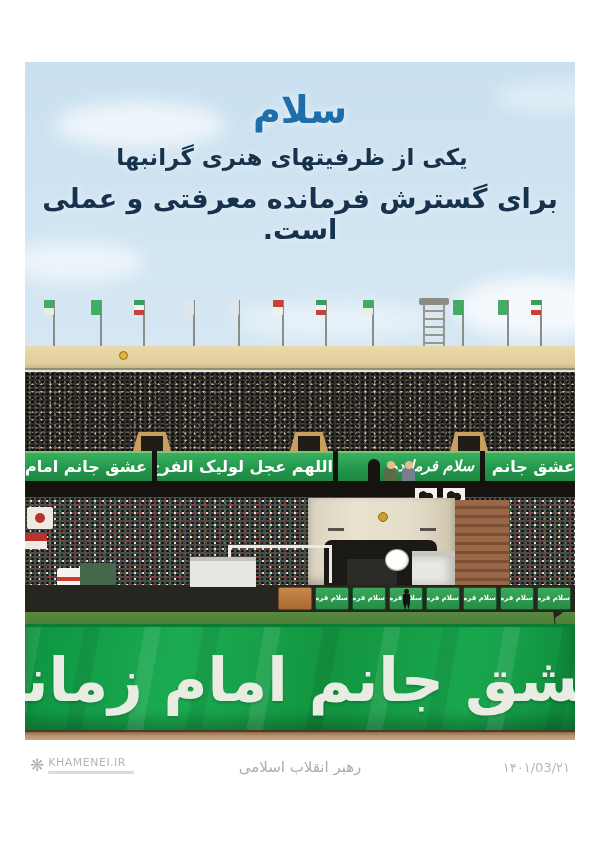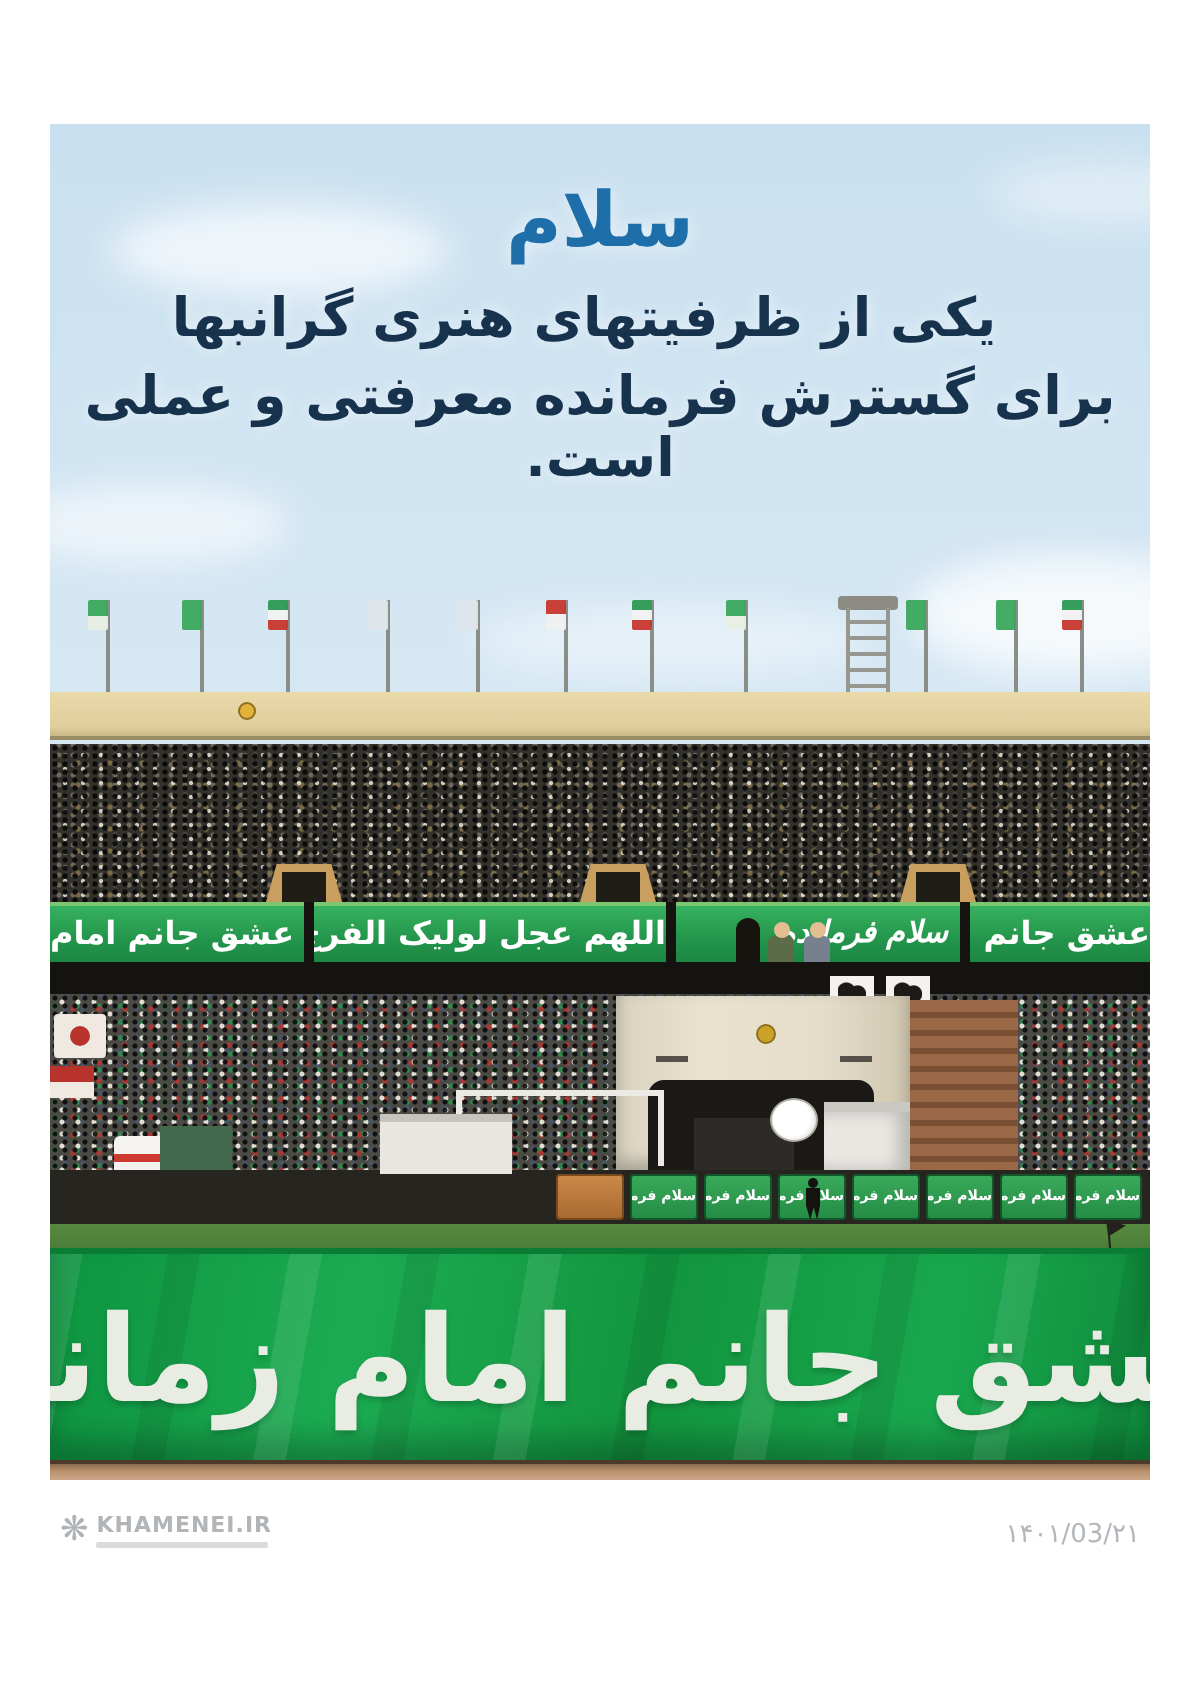--- a/index.html
+++ b/index.html
@@ -16,21 +16,21 @@
   .cloud.c2 { left:-20px; top:180px; width:140px; height:40px; opacity:.7; }
   .cloud.c3 { left:430px; top:215px; width:160px; height:60px; opacity:.9; }
   .cloud.c4 { left:210px; top:240px; width:200px; height:36px; opacity:.5; }
   .cloud.c5 { left:470px; top:20px;  width:120px; height:30px; opacity:.5; }
 
   
   .headline { position:absolute; left:0; right:0; top:0; text-align:center; direction:rtl;
               font-weight:bold; }
   .hl-title { position:absolute; left:0; right:0; top:26px; font-size:38px; color:#1e6fa9;
               text-shadow:0 0 10px rgba(255,255,255,.65); }
-  .hl-line1 { position:absolute; left:0; right:16px; top:82px; font-size:27px; color:#16324d;
+  .hl-line1 { position:absolute; left:0; right:16px; top:82px; font-size:23px; color:#16324d;
               text-shadow:0 0 8px rgba(255,255,255,.6); }
   .hl-line2 { position:absolute; left:0; right:0; top:121px; font-size:27px; color:#16324d;
               text-shadow:0 0 8px rgba(255,255,255,.6); }
 
   
   .pole { position:absolute; top:238px; width:2px; height:50px; background:#8b8d88; }
   .flag { position:absolute; top:0; left:-9px; width:10px; height:15px; opacity:.95; border-radius:1px; }
   .flag.ir   { background:linear-gradient(180deg,#2d9a55 0 33%,#f2f2f2 33% 66%,#c8372e 66% 100%); }
   .flag.g    { background:#3aa85c; }
   .flag.gw   { background:linear-gradient(180deg,#3aa85c 0 55%,#e8efe4 55% 100%); }
@@ -167,21 +167,21 @@
   .base-strip { position:absolute; left:0; top:668px; width:550px; height:10px;
                 background:linear-gradient(180deg,#8a6a4e 0%,#b9916c 45%,#cbа587 100%);
                 background:linear-gradient(180deg,#8a6a4e 0%,#b9916c 45%,#cba587 100%);
                 border-top:2px solid #4e3a28; }
 
   
   .footer { position:absolute; left:0; top:740px; width:600px; height:109px; background:#ffffff; }
   .logo { position:absolute; left:30px; top:17px; display:flex; align-items:flex-start; gap:4px; color:#b5b8ba; }
   .logo-icon { font-size:17px; line-height:17px; color:#b0b3b5; }
   .logo-texts { display:flex; flex-direction:column; }
-  .logo-name { font-size:11px; font-weight:bold; letter-spacing:.5px; color:#b2b5b7; line-height:12px; }
+  .logo-name { font-size:11px; font-weight:normal; letter-spacing:.5px; color:#b2b5b7; line-height:12px; }
   .logo-sub { margin-top:2px; width:86px; height:3px; background:#d9dbdc; border-radius:1px; }
   .attribution { position:absolute; left:0; right:0; top:18px; text-align:center; direction:rtl;
                  font-size:15px; color:#a9adb2; }
   .date { position:absolute; right:30px; top:20px; font-size:13px; color:#b3b7bc; direction:ltr; }
 </style>
 </head>
 <body>
 
 <div class="poster">
 
@@ -314,16 +314,17 @@
   </div>
 
   <div class="footer">
     <div class="logo">
       <span class="logo-icon">❋</span>
       <span class="logo-texts">
         <span class="logo-name">KHAMENEI.IR</span>
         <span class="logo-sub"></span>
       </span>
     </div>
+    <div class="attribution">رهبر انقلاب اسلامی</div>
     <div class="date">۱۴۰۱/03/۲۱</div>
   </div>
 
 </div>
 
 </body></html>

